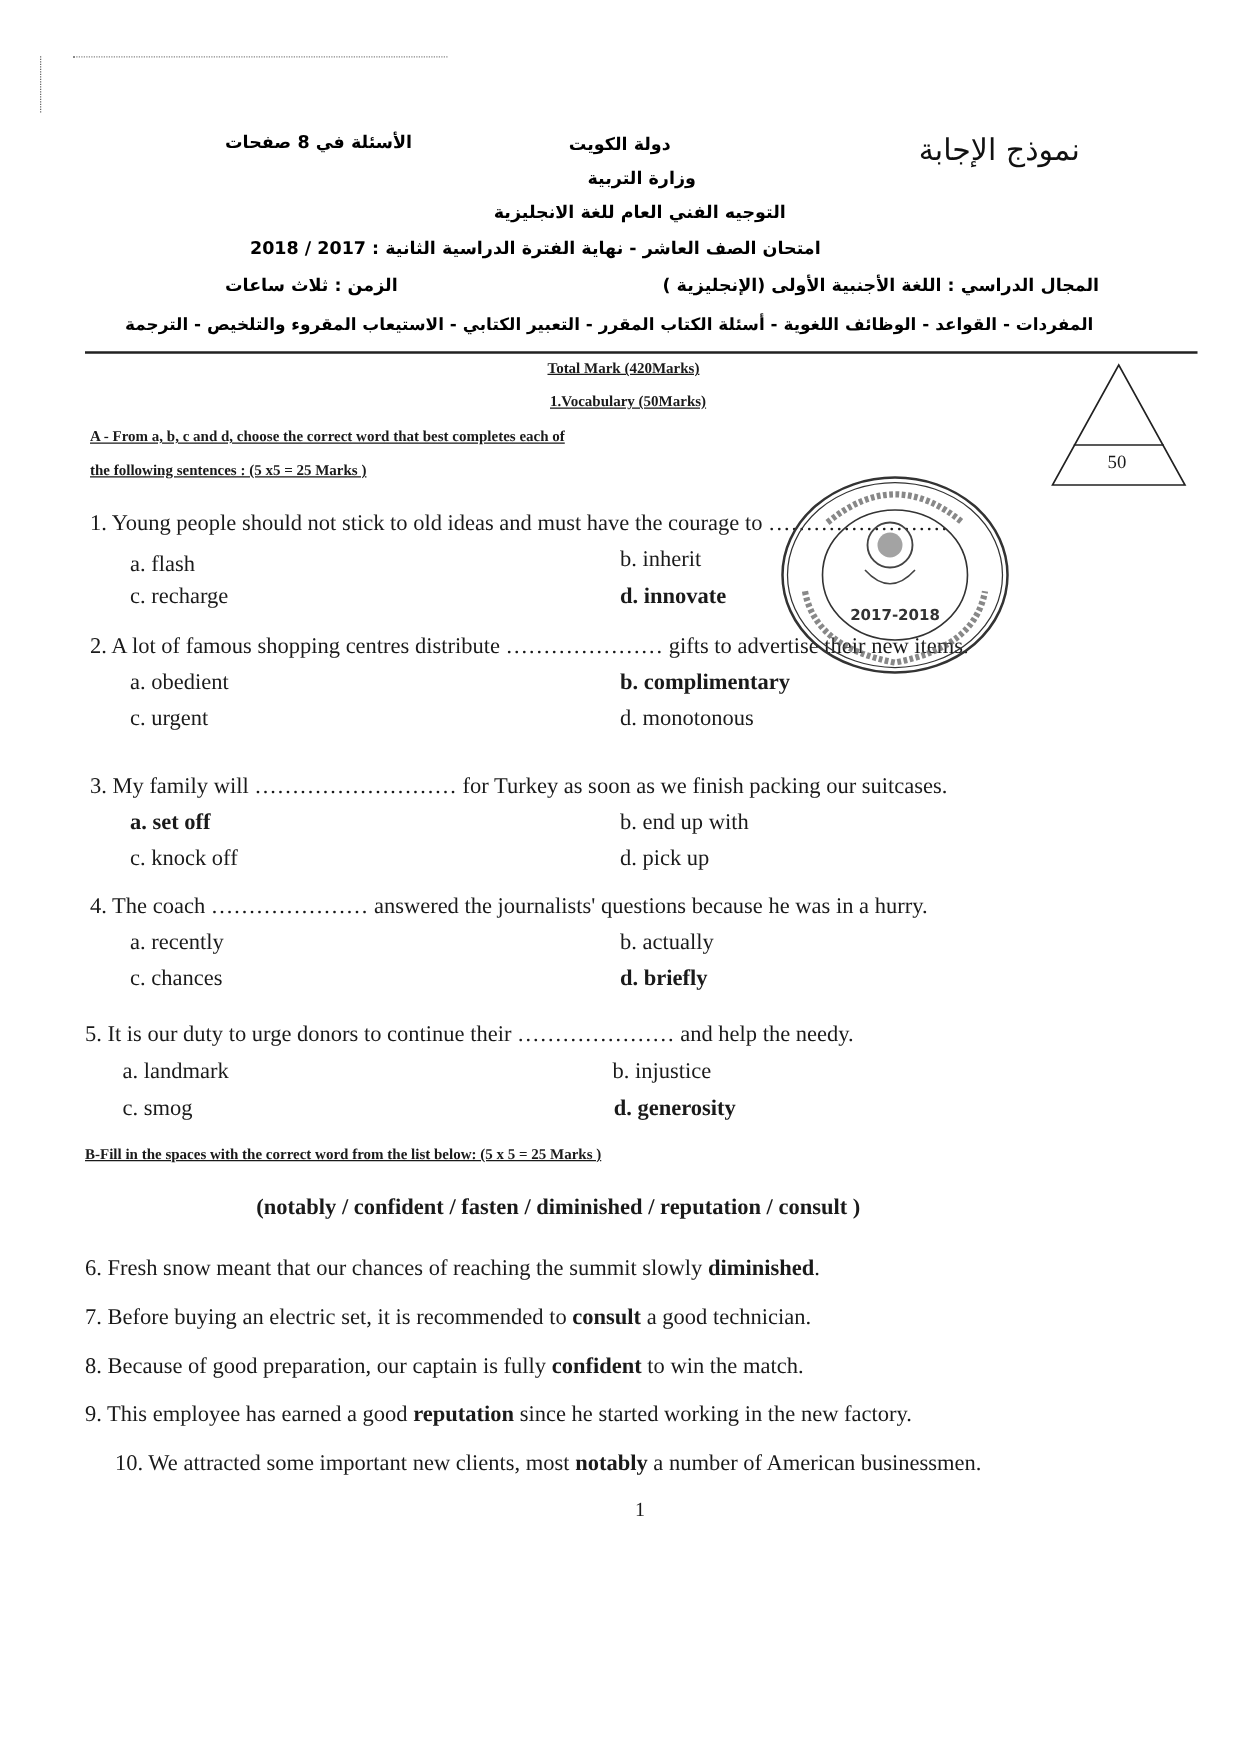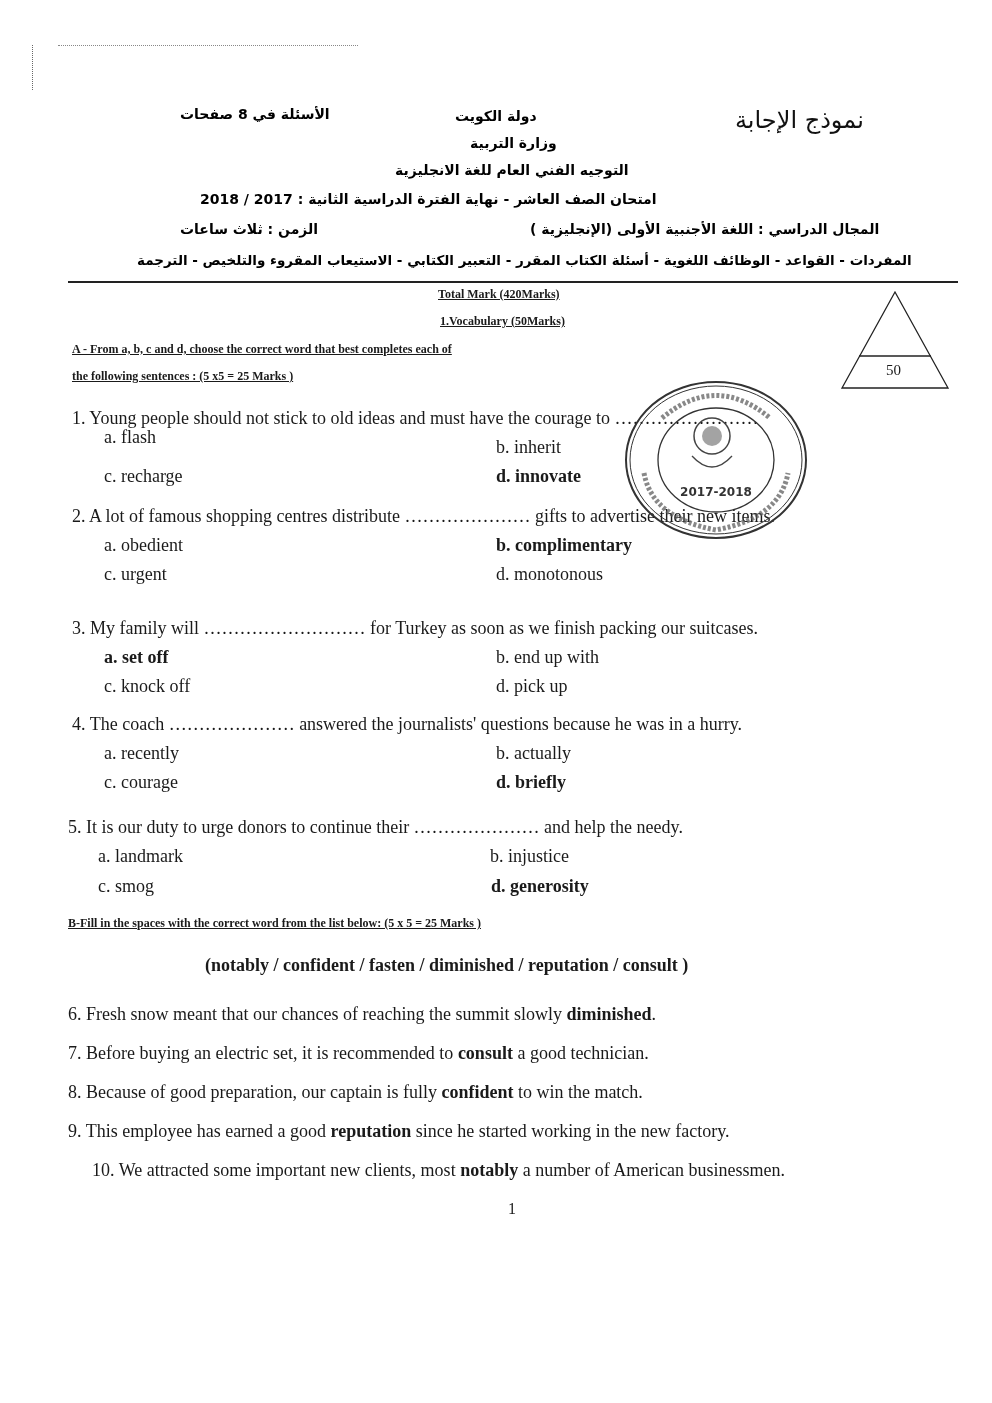--- a/index.html
+++ b/index.html
@@ -28,58 +28,58 @@
 <div class="scan-left"></div>
 
 <div class="abs ar-big" style="left:735px; top:106px;">نموذج الإجابة</div>
 <div class="abs ar" style="left:455px; top:108px;">دولة الكويت</div>
 <div class="abs ar" style="left:180px; top:106px;">الأسئلة في 8 صفحات</div>
 <div class="abs ar" style="left:470px; top:135px;">وزارة التربية</div>
 <div class="abs ar" style="left:395px; top:162px;">التوجيه الفني العام للغة الانجليزية</div>
 <div class="abs ar" style="left:200px; top:191px;">امتحان الصف العاشر  -   نهاية الفترة الدراسية الثانية : 2017 / 2018</div>
 <div class="abs ar" style="left:530px; top:221px;">المجال الدراسي : اللغة الأجنبية الأولى (الإنجليزية )</div>
 <div class="abs ar" style="left:180px; top:221px;">الزمن : ثلاث ساعات</div>
-<div class="abs ar" style="left:100px; top:252px; font-size:13.5px;margin-left:37px;">المفردات - القواعد - الوظائف اللغوية - أسئلة الكتاب المقرر -  التعبير الكتابي - الاستيعاب المقروء والتلخيص - الترجمة</div>
+<div class="abs ar" style="left:100px; top:252px; font-size:13.5px;">المفردات - القواعد - الوظائف اللغوية - أسئلة الكتاب المقرر -  التعبير الكتابي - الاستيعاب المقروء والتلخيص - الترجمة</div>
 
 <div class="rule"></div>
 
 <div class="abs heading" style="left:438px; top:287px;">Total Mark (420Marks)</div>
 <div class="abs heading" style="left:440px; top:314px;">1.Vocabulary (50Marks)</div>
 
 <svg class="tri-wrap" viewBox="0 0 110 100">
   <polygon points="55,2 2,98 108,98" fill="none" stroke="#222" stroke-width="1.3"></polygon>
   <line x1="19" y1="66" x2="91" y2="66" stroke="#222" stroke-width="1.3"></line>
 </svg>
 <div class="abs tri-num">50</div>
 
 <div class="abs heading" style="left:72px; top:342px;">A - From a, b, c and d, choose the correct word that best completes each of</div>
 <div class="abs heading" style="left:72px; top:369px;">the following  sentences : (5 x5 = 25  Marks )</div>
 
 <div class="abs q" style="left:72px; top:408px;">1. Young people should not stick to old ideas and must have the courage to ……………………</div>
-<div class="abs opt" style="left:104px; top:427px;">a. flash</div>
+<div class="abs opt" style="left:104px; top:441px;">a. flash</div>
 <div class="abs opt" style="left:496px; top:437px;">b. inherit</div>
 <div class="abs opt" style="left:104px; top:466px;">c. recharge</div>
 <div class="abs opt b" style="left:496px; top:466px;">d. innovate</div>
 
 <div class="abs q" style="left:72px; top:506px;">2. A lot of famous shopping centres distribute ………………… gifts to advertise their new items.</div>
 <div class="abs opt" style="left:104px; top:535px;">a. obedient</div>
 <div class="abs opt b" style="left:496px; top:535px;text-align:right;">b. complimentary</div>
 <div class="abs opt" style="left:104px; top:564px;">c. urgent</div>
 <div class="abs opt" style="left:496px; top:564px;">d. monotonous</div>
 
 <div class="abs q" style="left:72px; top:618px;">3. My family will ……………………… for Turkey as soon as we finish packing our suitcases.</div>
 <div class="abs opt b" style="left:104px; top:647px;">a. set off</div>
 <div class="abs opt" style="left:496px; top:647px;">b. end up with</div>
 <div class="abs opt" style="left:104px; top:676px;">c. knock off</div>
 <div class="abs opt" style="left:496px; top:676px;">d. pick up</div>
 
 <div class="abs q" style="left:72px; top:714px;">4. The coach ………………… answered the journalists' questions because he was in a hurry.</div>
 <div class="abs opt" style="left:104px; top:743px;">a. recently</div>
 <div class="abs opt" style="left:496px; top:743px;">b. actually</div>
-<div class="abs opt" style="left:104px; top:772px;">c. courage</div>
+<div class="abs opt" style="left:104px; top:772px;">c. chances</div>
 <div class="abs opt b" style="left:496px; top:772px;">d. briefly</div>
 
 <div class="abs q" style="left:68px; top:817px;">5. It is our duty to urge donors to continue their ………………… and help the needy.</div>
 <div class="abs opt" style="left:98px; top:846px;">a. landmark</div>
 <div class="abs opt" style="left:490px; top:846px;">b. injustice</div>
 <div class="abs opt" style="left:98px; top:876px;">c. smog</div>
 <div class="abs opt b" style="left:462px; top:876px;margin-left:29px;">d. generosity</div>
 
 <div class="abs heading" style="left:68px; top:916px;">B-Fill in the spaces with the correct word from the list below: (5 x 5 = 25 Marks )</div>
 <div class="abs" style="left:205px; top:955px; font-size:18px; font-weight:bold;">(notably / confident / fasten / diminished  / reputation / consult  )</div>

